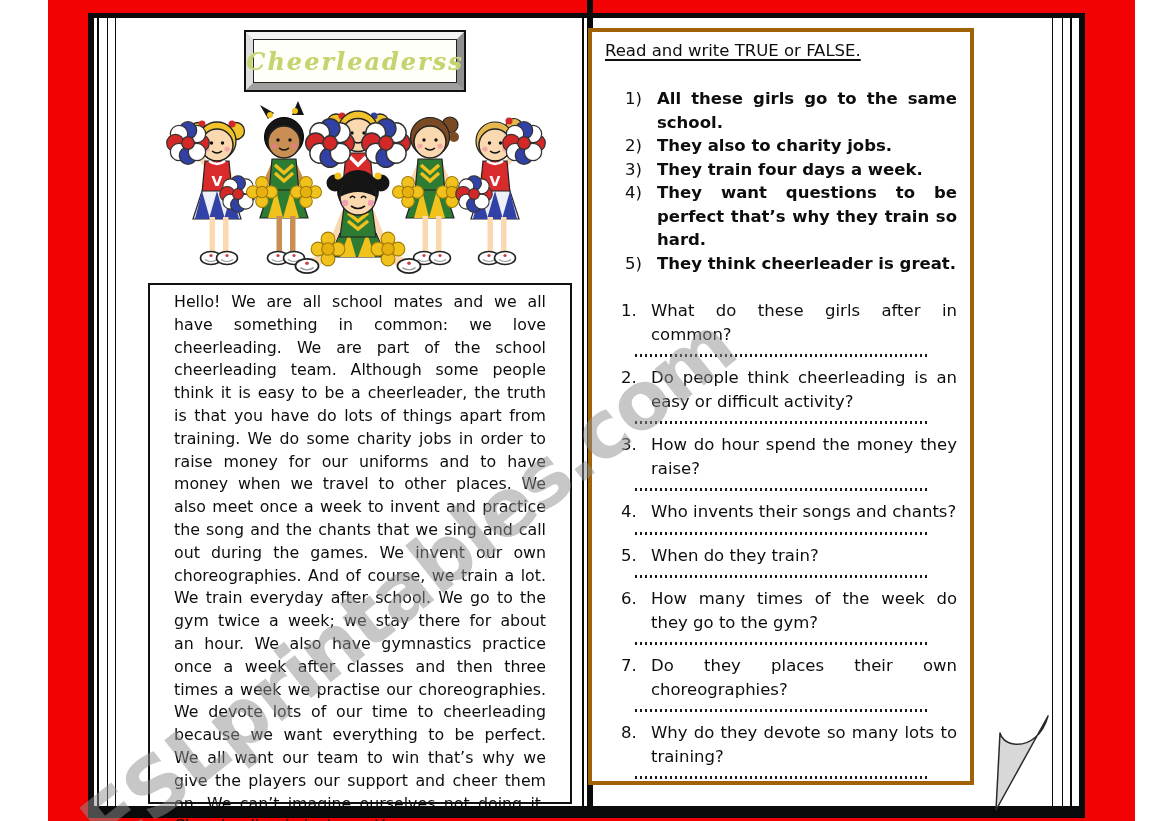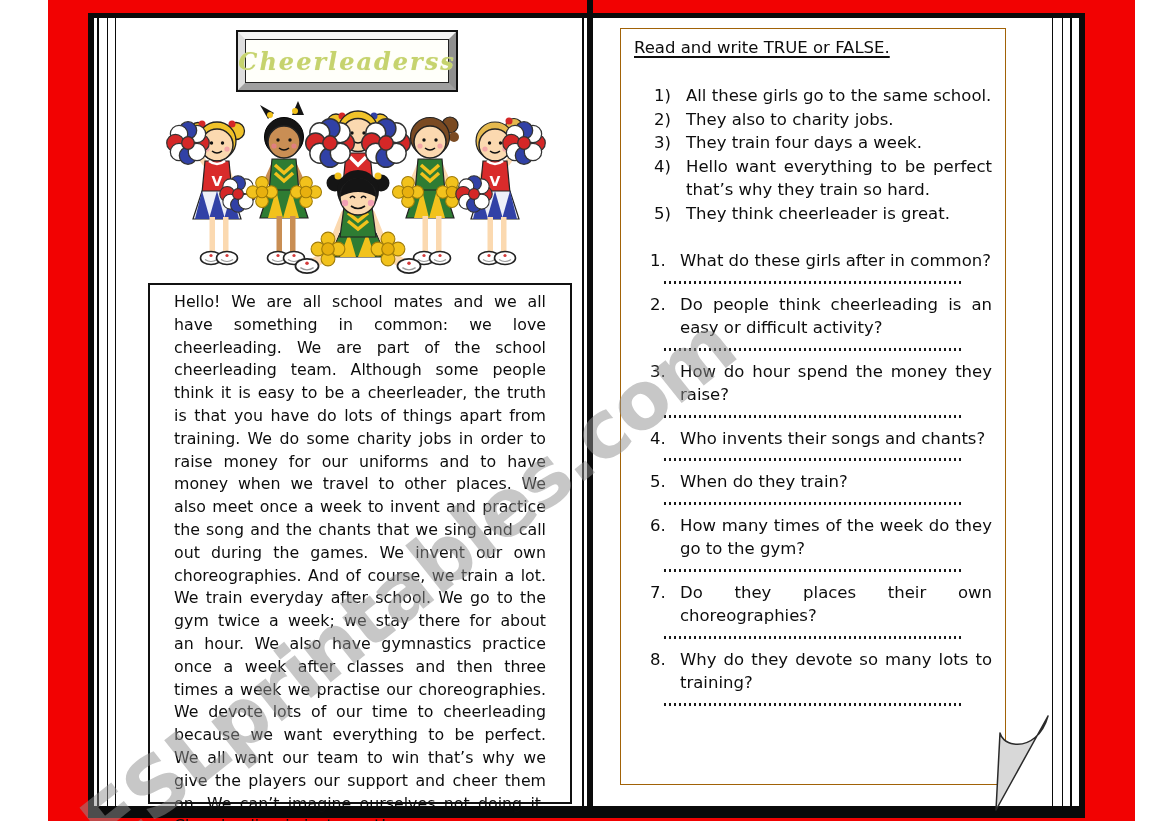--- a/index.html
+++ b/index.html
@@ -10,46 +10,46 @@
   
   .book{position:absolute;left:88px;top:13px;width:997px;height:805px;background:#fff;
         border:6px solid #0a0a0a;border-top-width:5px;border-bottom-width:12px;box-sizing:border-box;}
   .vline{position:absolute;top:18px;height:788px;width:1px;background:#0a0a0a;}
   .vl1{left:97px;width:2px;} .vl2{left:107px;} .vl3{left:115px;}
   .vr1{left:1052px;} .vr2{left:1062px;} .vr3{left:1070px;width:2px;}
   .spine-thin{position:absolute;left:582px;top:18px;width:2px;height:788px;background:#0a0a0a;}
   .spine-thick{position:absolute;left:587px;top:0;width:6px;height:806px;background:#0a0a0a;}
 
   
-  .title-box{position:absolute;left:236px;top:30px;width:222px;height:62px;border:2px solid #111;
+  .title-box{position:absolute;left:244px;top:30px;width:222px;height:62px;border:2px solid #111;
              background:#cfcfcf;box-sizing:border-box;}
   .title-bevel{position:absolute;inset:0;border:7px solid;
                border-color:#f4f4f4 #8f8f8f #9f9f9f #dedede;box-sizing:border-box;}
   .title-inner{position:absolute;inset:0;border:1px solid #222;background:#fffffa;
                display:flex;align-items:center;justify-content:center;}
   .title-text{font-family:"DejaVu Serif",serif;font-style:italic;font-weight:bold;font-size:24px;
               color:#c6d36e;letter-spacing:2px;text-shadow:0 0 1px #e4ecc0;}
 
   .illu{position:absolute;left:162px;top:97px;width:392px;height:190px;}
 
   
   .passage-box{position:absolute;left:148px;top:283px;width:424px;height:521px;border:2px solid #111;
                background:#fff;box-sizing:border-box;padding:6px 24px;}
   .passage{margin:0;font-size:15.8px;line-height:22.8px;text-align:justify;word-spacing:1px;}
 
   
-  .right-box{position:absolute;left:620px;top:28px;width:386px;height:757px;border:1px solid #a16207;
+  .right-box{position:absolute;left:588px;top:28px;width:386px;height:757px;border:4px solid #a16207;
              background:#fff;box-sizing:border-box;padding:9px 13px;}
   .heading{font-size:16.5px;text-decoration:underline;text-underline-offset:3px;
            text-decoration-thickness:1.5px;}
   .h2{margin-top:27px;}
   .tf-list{margin-top:27px;padding-left:20px;}
   .tf-item{display:flex;font-size:16.5px;line-height:23.5px;}
   .tf-item .num{flex:0 0 32px;}
-  .tf-item .txt{flex:1;text-align:justify;}
+  .tf-item .txt{flex:1;text-align:justify;font-weight:bold;}
   .q-list{margin-top:24px;padding-left:16px;}
   .q-item{display:flex;font-size:16.5px;line-height:23.5px;}
   .q-item .num{flex:0 0 30px;}
   .q-item .txt{flex:1;text-align:justify;}
   .answer-line{height:3px;margin:8px 29px 9px 14px;
       background-image:repeating-linear-gradient(90deg,#1a1a1a 0 2px,transparent 2px 5px);}
 
   
   .curl{position:absolute;left:988px;top:706px;z-index:10;}
 
@@ -285,21 +285,21 @@
       <div class="tf-item">
         <span class="num">2)</span>
         <span class="txt">They also to charity jobs.</span>
       </div>
       <div class="tf-item">
         <span class="num">3)</span>
         <span class="txt">They train four days a week.</span>
       </div>
       <div class="tf-item">
         <span class="num">4)</span>
-        <span class="txt">Hello want everything to be perfect that’s why they train so hard.</span>
+        <span class="txt">They want questions to be perfect that’s why they train so hard.</span>
       </div>
       <div class="tf-item">
         <span class="num">5)</span>
         <span class="txt">They think cheerleader is great.</span>
       </div>
     </div>
 
 
     <div class="q-list">
       <div class="q-item">

